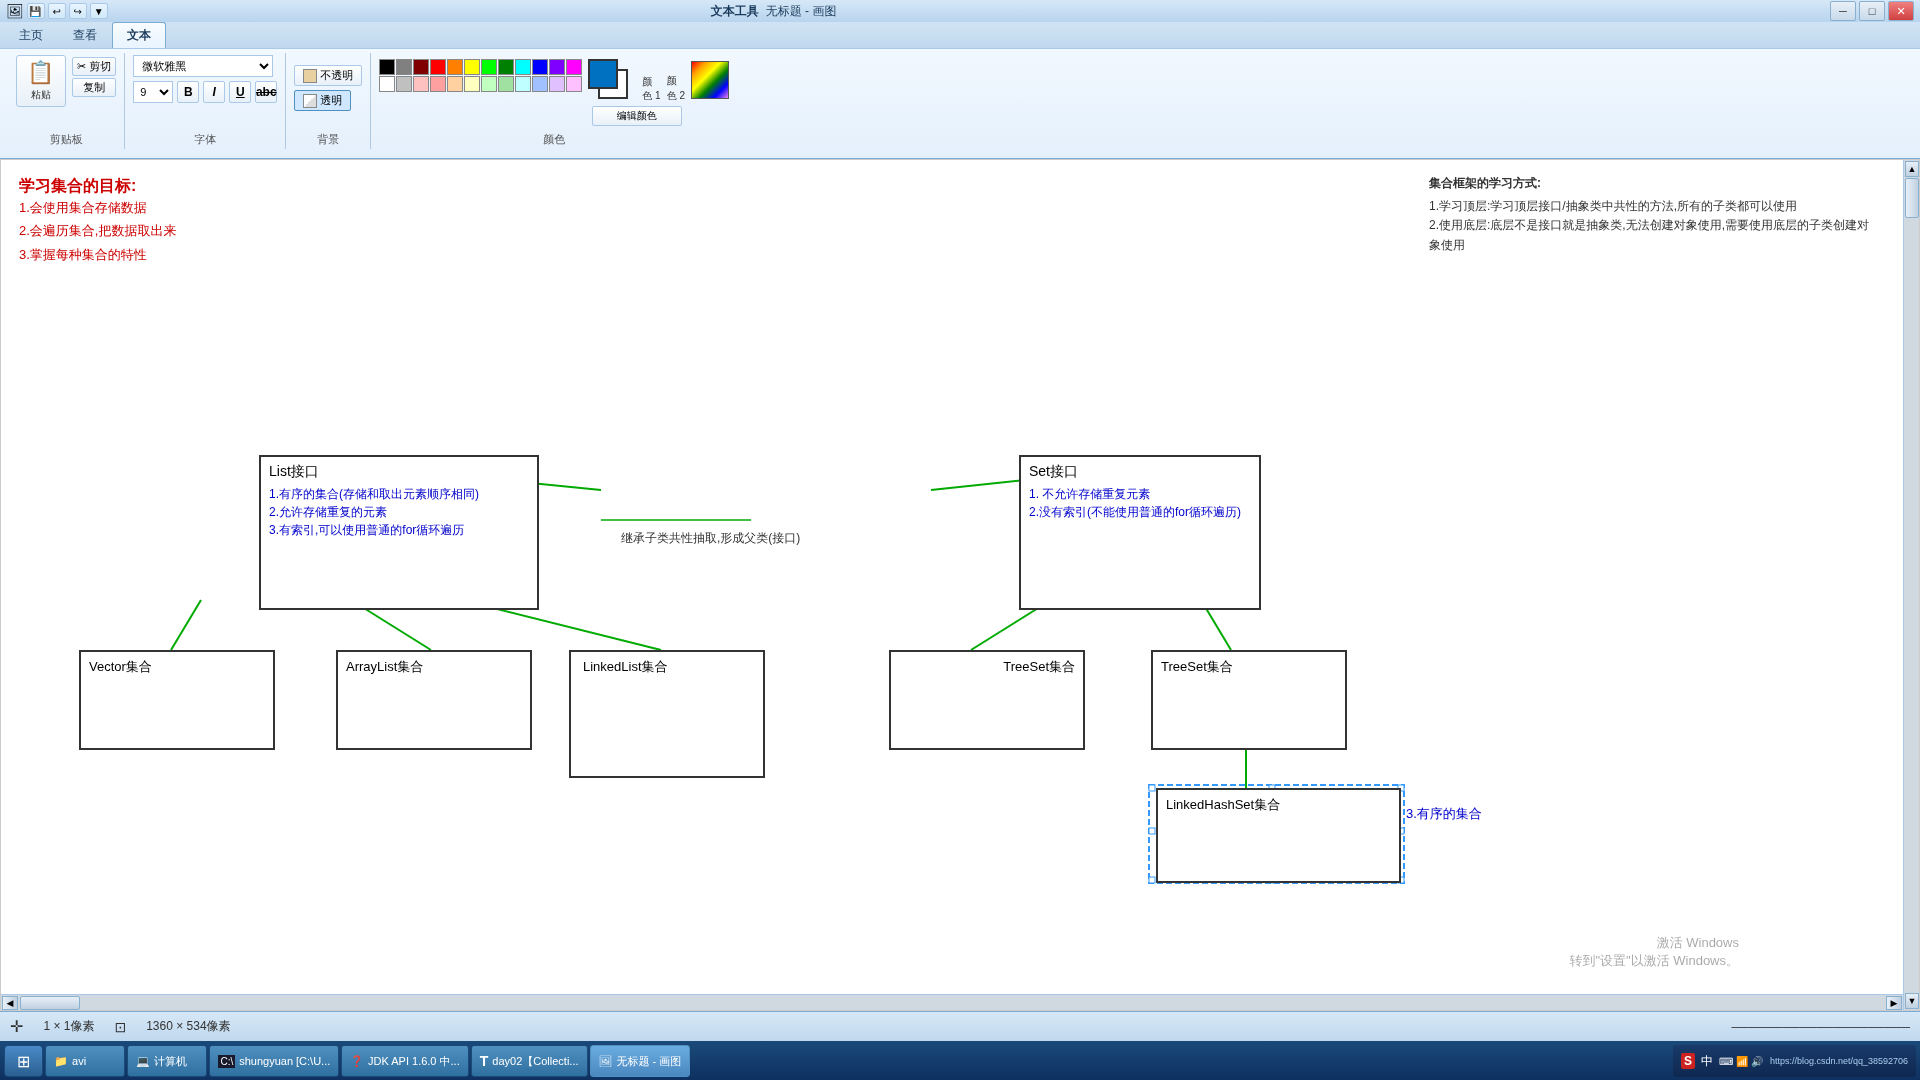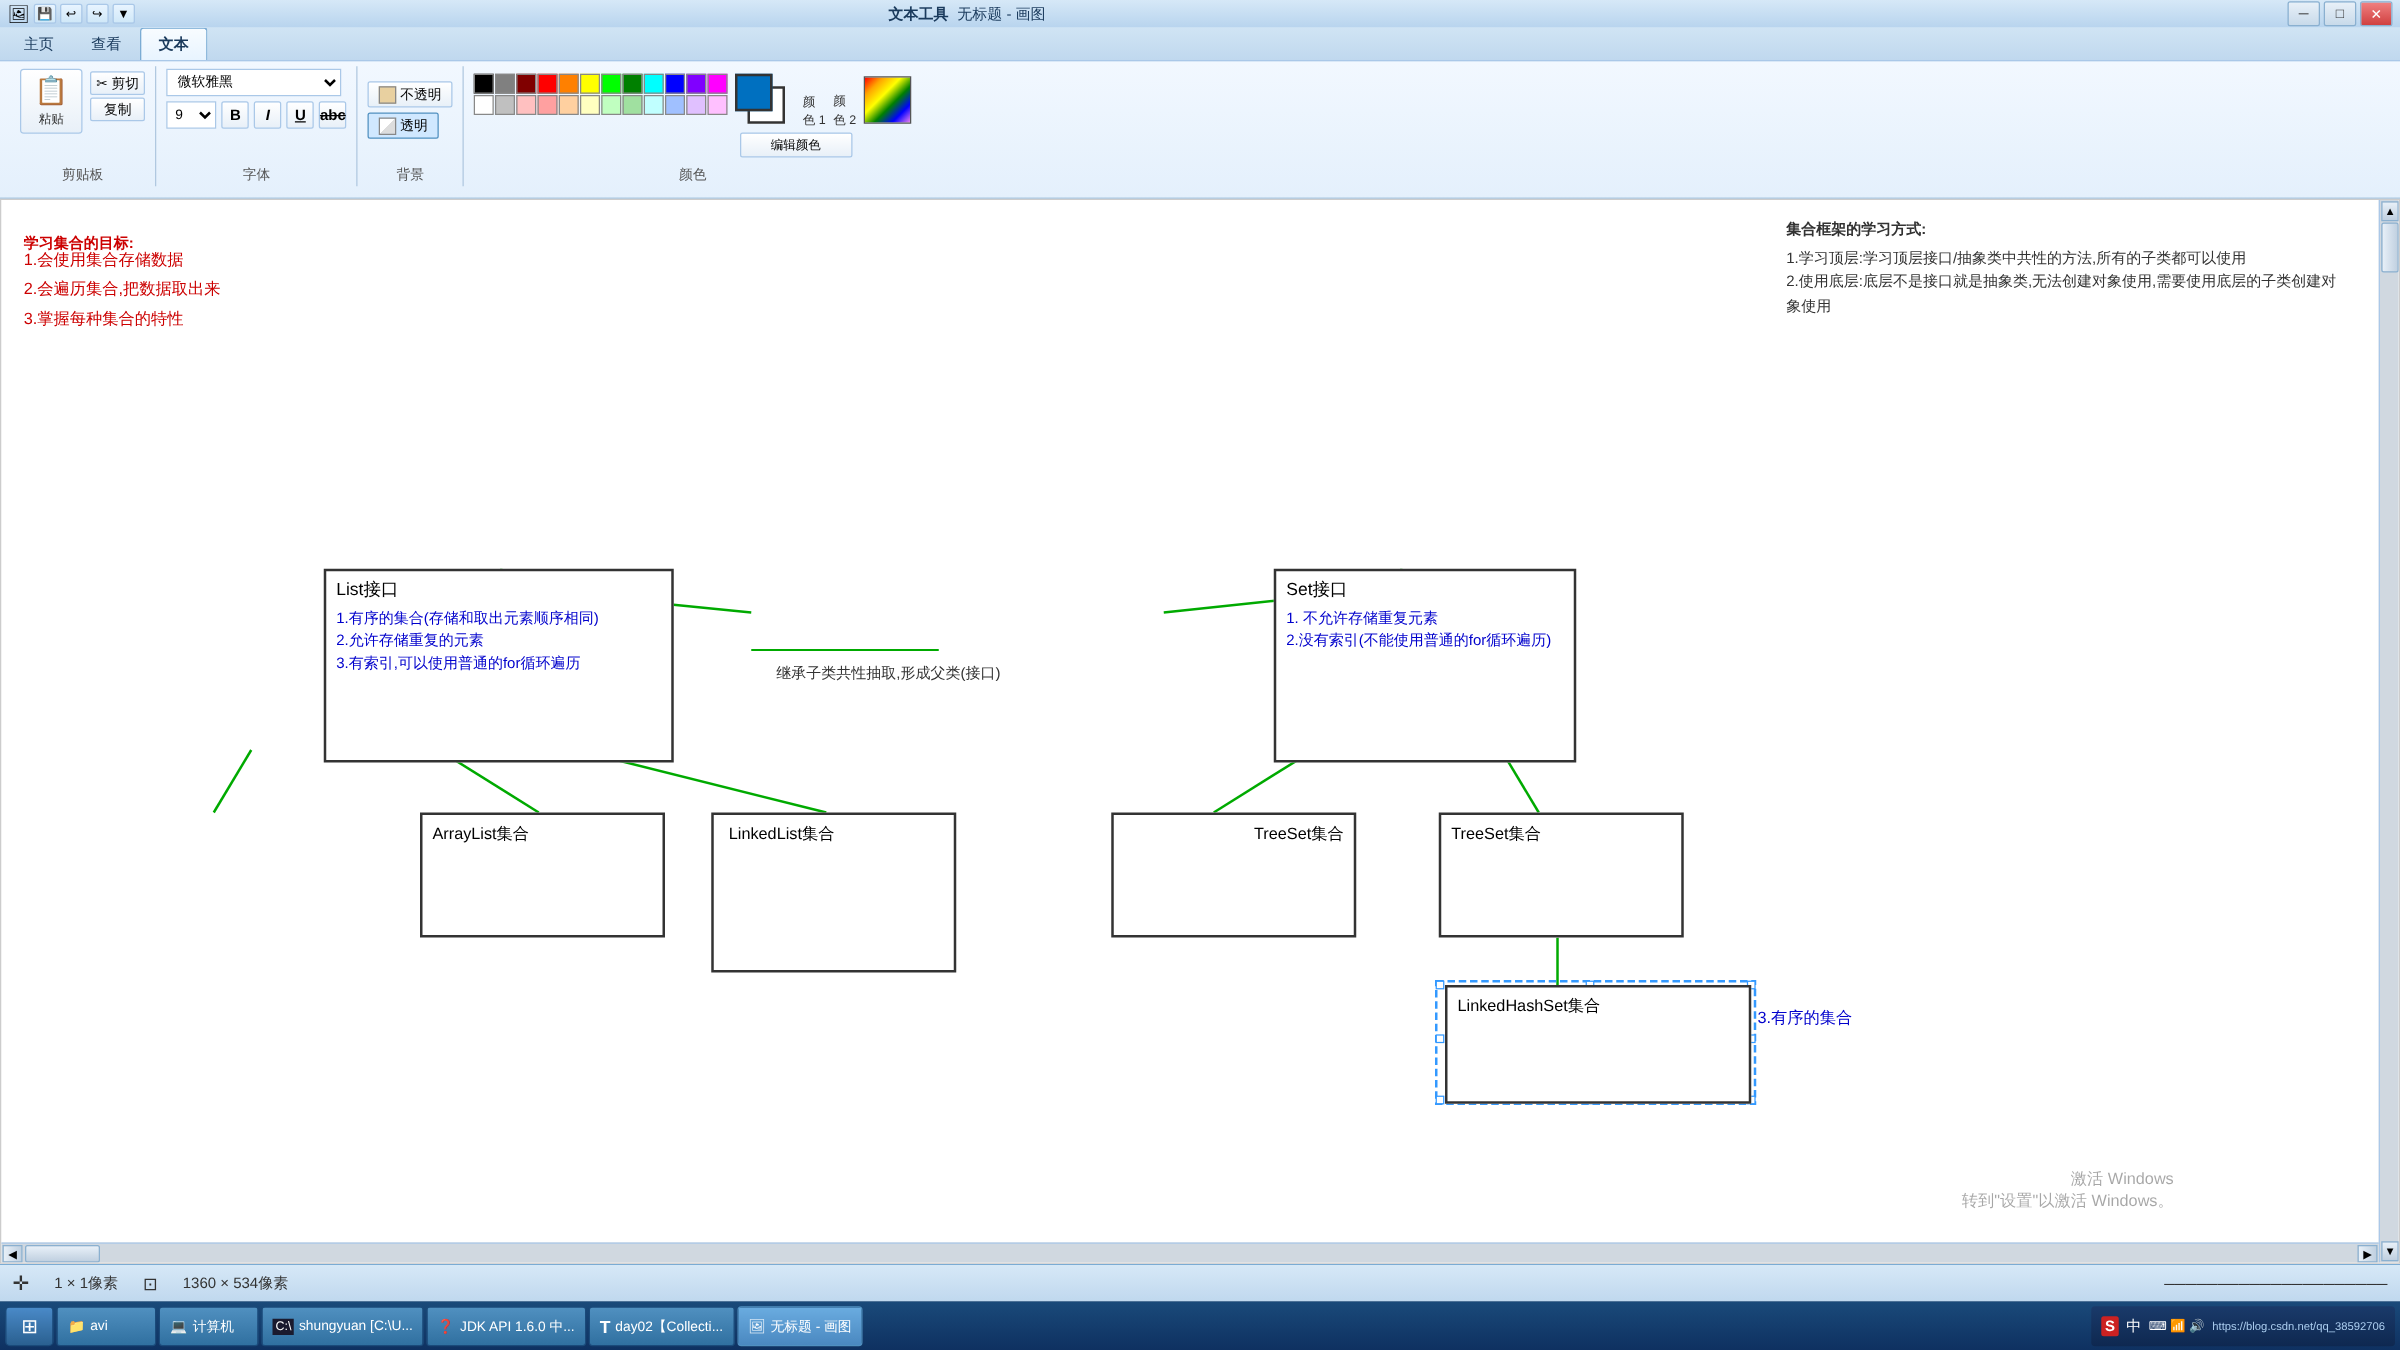--- a/index.html
+++ b/index.html
@@ -436,21 +436,21 @@
     <rect x="1148" y="625" width="6" height="6" fill="white" stroke="#3399ff" stroke-width="1"></rect>
     <rect x="1397" y="625" width="6" height="6" fill="white" stroke="#3399ff" stroke-width="1"></rect>
     <rect x="1148" y="717" width="6" height="6" fill="white" stroke="#3399ff" stroke-width="1"></rect>
     <rect x="1397" y="717" width="6" height="6" fill="white" stroke="#3399ff" stroke-width="1"></rect>
     <rect x="1268" y="625" width="6" height="6" fill="white" stroke="#3399ff" stroke-width="1"></rect>
     <rect x="1268" y="717" width="6" height="6" fill="white" stroke="#3399ff" stroke-width="1"></rect>
     <rect x="1148" y="668" width="6" height="6" fill="white" stroke="#3399ff" stroke-width="1"></rect>
     <rect x="1397" y="668" width="6" height="6" fill="white" stroke="#3399ff" stroke-width="1"></rect>
   </svg>
 
-  <div style="position:absolute; left:18px; top:26px; color:#cc0000; font-size:12px; font-weight:bold;">学习集合的目标:</div>
+  <div style="position:absolute; left:18px; top:16px; color:#cc0000; font-size:16px; font-weight:bold;">学习集合的目标:</div>
   <div style="position:absolute; left:18px; top:36px; color:#cc0000; font-size:13px; line-height:1.8;">
     <div>1.会使用集合存储数据</div>
     <div>2.会遍历集合,把数据取出来</div>
     <div>3.掌握每种集合的特性</div>
   </div>
 
   <div style="position:absolute; right:40px; top:14px; width:450px; font-size:12px; line-height:1.6; color:#333;">
     <div style="font-weight:bold; margin-bottom:4px;">集合框架的学习方式:</div>
     <div>1.学习顶层:学习顶层接口/抽象类中共性的方法,所有的子类都可以使用</div>
     <div>2.使用底层:底层不是接口就是抽象类,无法创建对象使用,需要使用底层的子类创建对象使用</div>
@@ -469,20 +469,23 @@
   </div>
 
   <div class="diagram-node" style="left:978px; top:295px; width:242px; min-height:155px;margin-left:40px;">
     <div class="node-title" style="font-size:14px;">Set接口</div>
     <div class="node-content" style="margin-top:4px; color:#0000cc;">
       <div>1. 不允许存储重复元素</div>
       <div>2.没有索引(不能使用普通的for循环遍历)</div>
     </div>
   </div>
 
+  <div class="diagram-node" style="left:78px; top:490px; width:196px; height:100px;">
+    <div class="node-title">Vector集合</div>
+  </div>
 
   <div class="diagram-node" style="left:335px; top:490px; width:196px; height:100px;">
     <div class="node-title">ArrayList集合</div>
   </div>
 
   <div class="diagram-node" style="left:568px; top:490px; width:196px; height:128px;padding-left:12px;">
     <div class="node-title">LinkedList集合</div>
   </div>
 
   <div class="diagram-node" style="left:888px; top:490px; width:196px; height:100px;text-align:right;">

